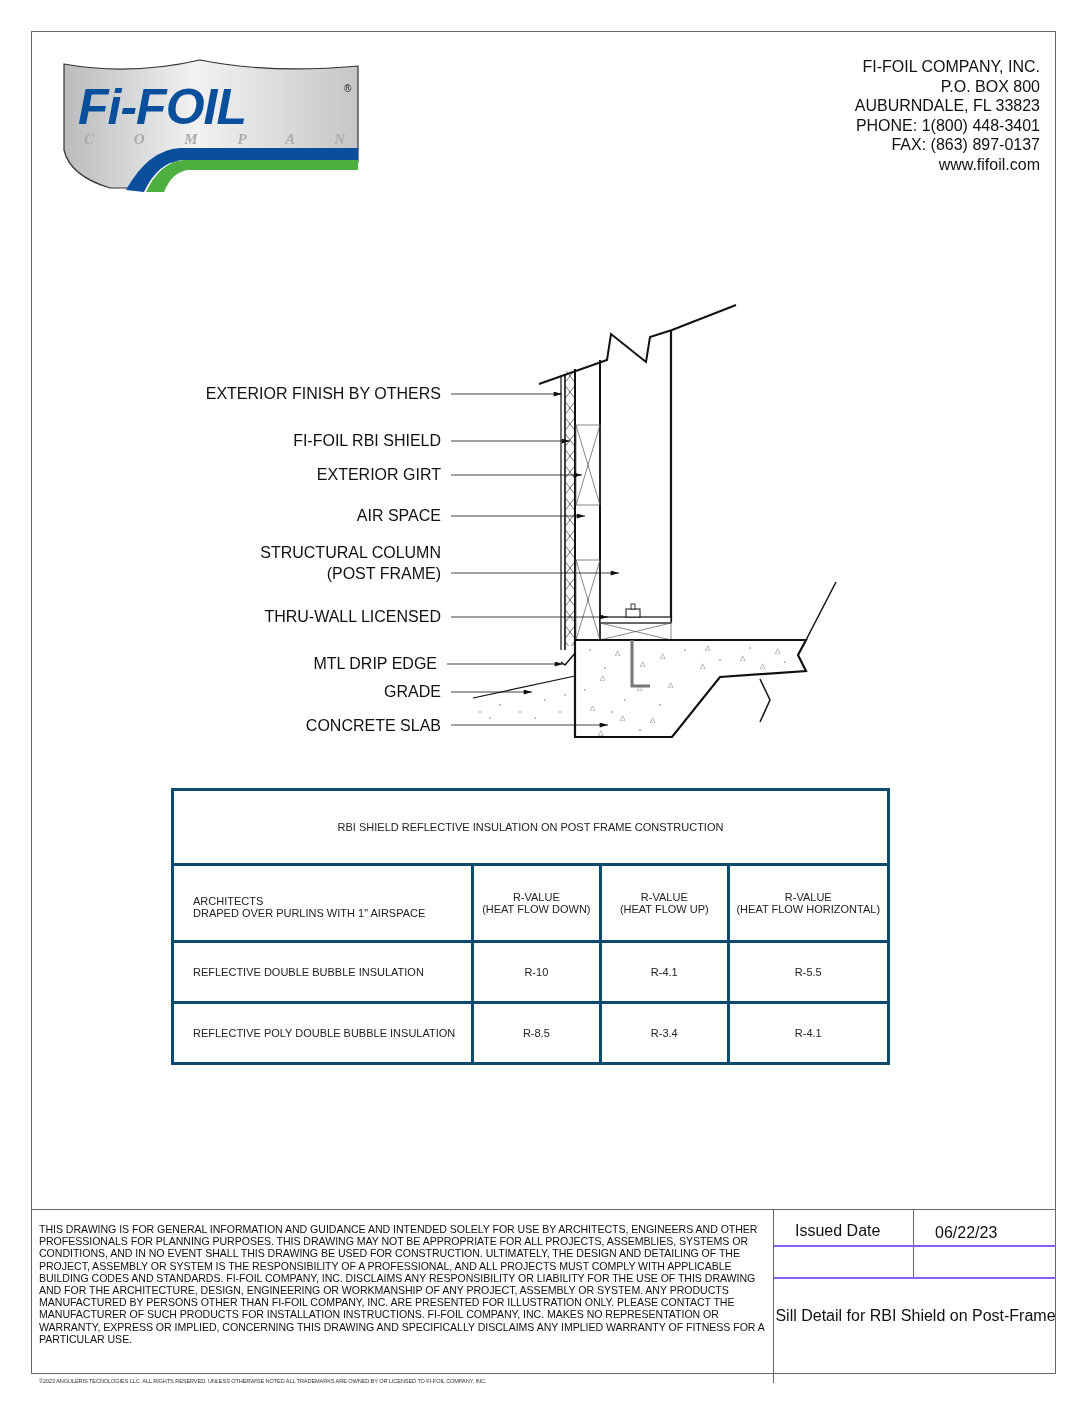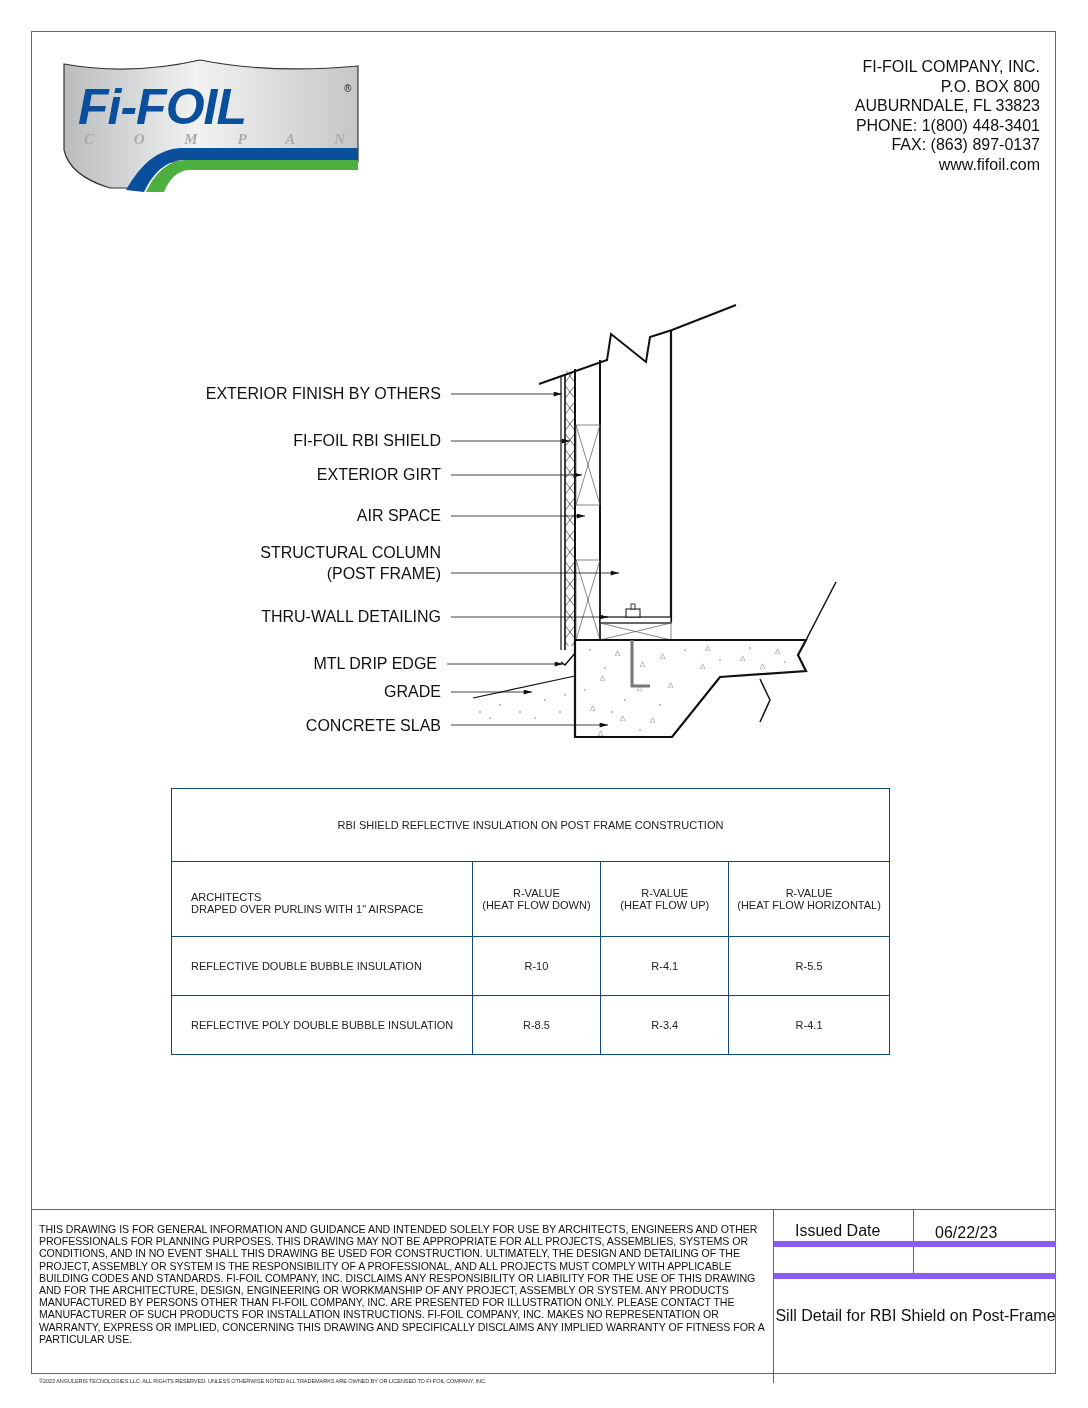--- a/index.html
+++ b/index.html
@@ -9,33 +9,33 @@
            border:1px solid #666; box-sizing:border-box; }
   .logo { position:absolute; left:60px; top:58px; width:300px; height:136px; }
   .company { position:absolute; right:48px; top:57px; text-align:right;
              font-size:16px; line-height:19.5px; color:#111; }
   .company div { white-space:nowrap; }
   .labels { position:absolute; left:0; top:0; width:1088px; height:800px; }
   .lbl { position:absolute; font-size:16px; color:#111; white-space:nowrap; text-align:right; }
   .drawing { position:absolute; left:0; top:0; }
   table.rv { position:absolute; left:171px; top:788px; width:719px;
              border-collapse:collapse; font-size:11px; color:#222; }
-  table.rv td { border:1px solid #0c4a6e; padding:16px 3px; vertical-align:middle; }
+  table.rv td { border:3px solid #0c4a6e; padding:16px 3px; vertical-align:middle; }
   table.rv .title td { height:40px; text-align:center; }
   table.rv .hdr td { height:42px; }
   table.rv .row td { height:26px; }
   table.rv td.c { text-align:center; }
   table.rv td.l { padding-left:19px; }
   .footer { position:absolute; left:31px; top:1200px; width:1025px; height:174px;
             border-top:1px solid #666; box-sizing:border-box;margin-top:9px; }
   .disclaimer { position:absolute; left:8px; top:13px; width:735px;
                 font-size:10.6px; line-height:12.2px; color:#111; letter-spacing:-0.05px; }
   .tb { position:absolute; left:742px; top:0; width:283px; height:173px;
         border-left:1px solid #666; box-sizing:border-box; }
-  .tb-row { position:absolute; left:0; width:100%; border-bottom:6px solid #8b5cf6; box-sizing:border-box; }
+  .tb-row { position:absolute; left:0; width:100%; border-bottom:2px solid #8b5cf6; box-sizing:border-box; }
   .tb-cell { position:absolute; top:0; height:100%; box-sizing:border-box; font-size:16px; }
   .copyright { position:absolute; left:39px; top:1378px; font-size:5.6px; color:#333;
                letter-spacing:-0.1px; white-space:nowrap; }
 </style>
 </head>
 <body>
 
 <div class="frame"></div>
 
 <svg class="logo" viewBox="0 0 300 136" xmlns="http://www.w3.org/2000/svg">
@@ -158,21 +158,21 @@
   <line x1="451" y1="725" x2="608" y2="725" stroke="#111" stroke-width="0.8" marker-end="url(#ar)"></line>
 </svg>
 
 <div class="labels">
   <div class="lbl" style="right:647px; top:385px;">EXTERIOR FINISH BY OTHERS</div>
   <div class="lbl" style="right:647px; top:432px;">FI-FOIL RBI SHIELD</div>
   <div class="lbl" style="right:647px; top:466px;">EXTERIOR GIRT</div>
   <div class="lbl" style="right:647px; top:507px;">AIR SPACE</div>
   <div class="lbl" style="right:647px; top:544px;">STRUCTURAL COLUMN</div>
   <div class="lbl" style="right:647px; top:565px;">(POST FRAME)</div>
-  <div class="lbl" style="right:647px; top:608px;">THRU-WALL  DETAILING</div>
+  <div class="lbl" style="right:647px; top:608px;">THRU-WALL  LICENSED</div>
   <div class="lbl" style="right:651px; top:655px;margin-left:16px;">MTL DRIP EDGE</div>
   <div class="lbl" style="right:647px; top:683px;">GRADE</div>
   <div class="lbl" style="right:647px; top:717px;">CONCRETE SLAB</div>
 </div>
 
 <table class="rv">
   <colgroup>
     <col style="width:301px">
       <col style="width:129px">
       <col style="width:128px">

